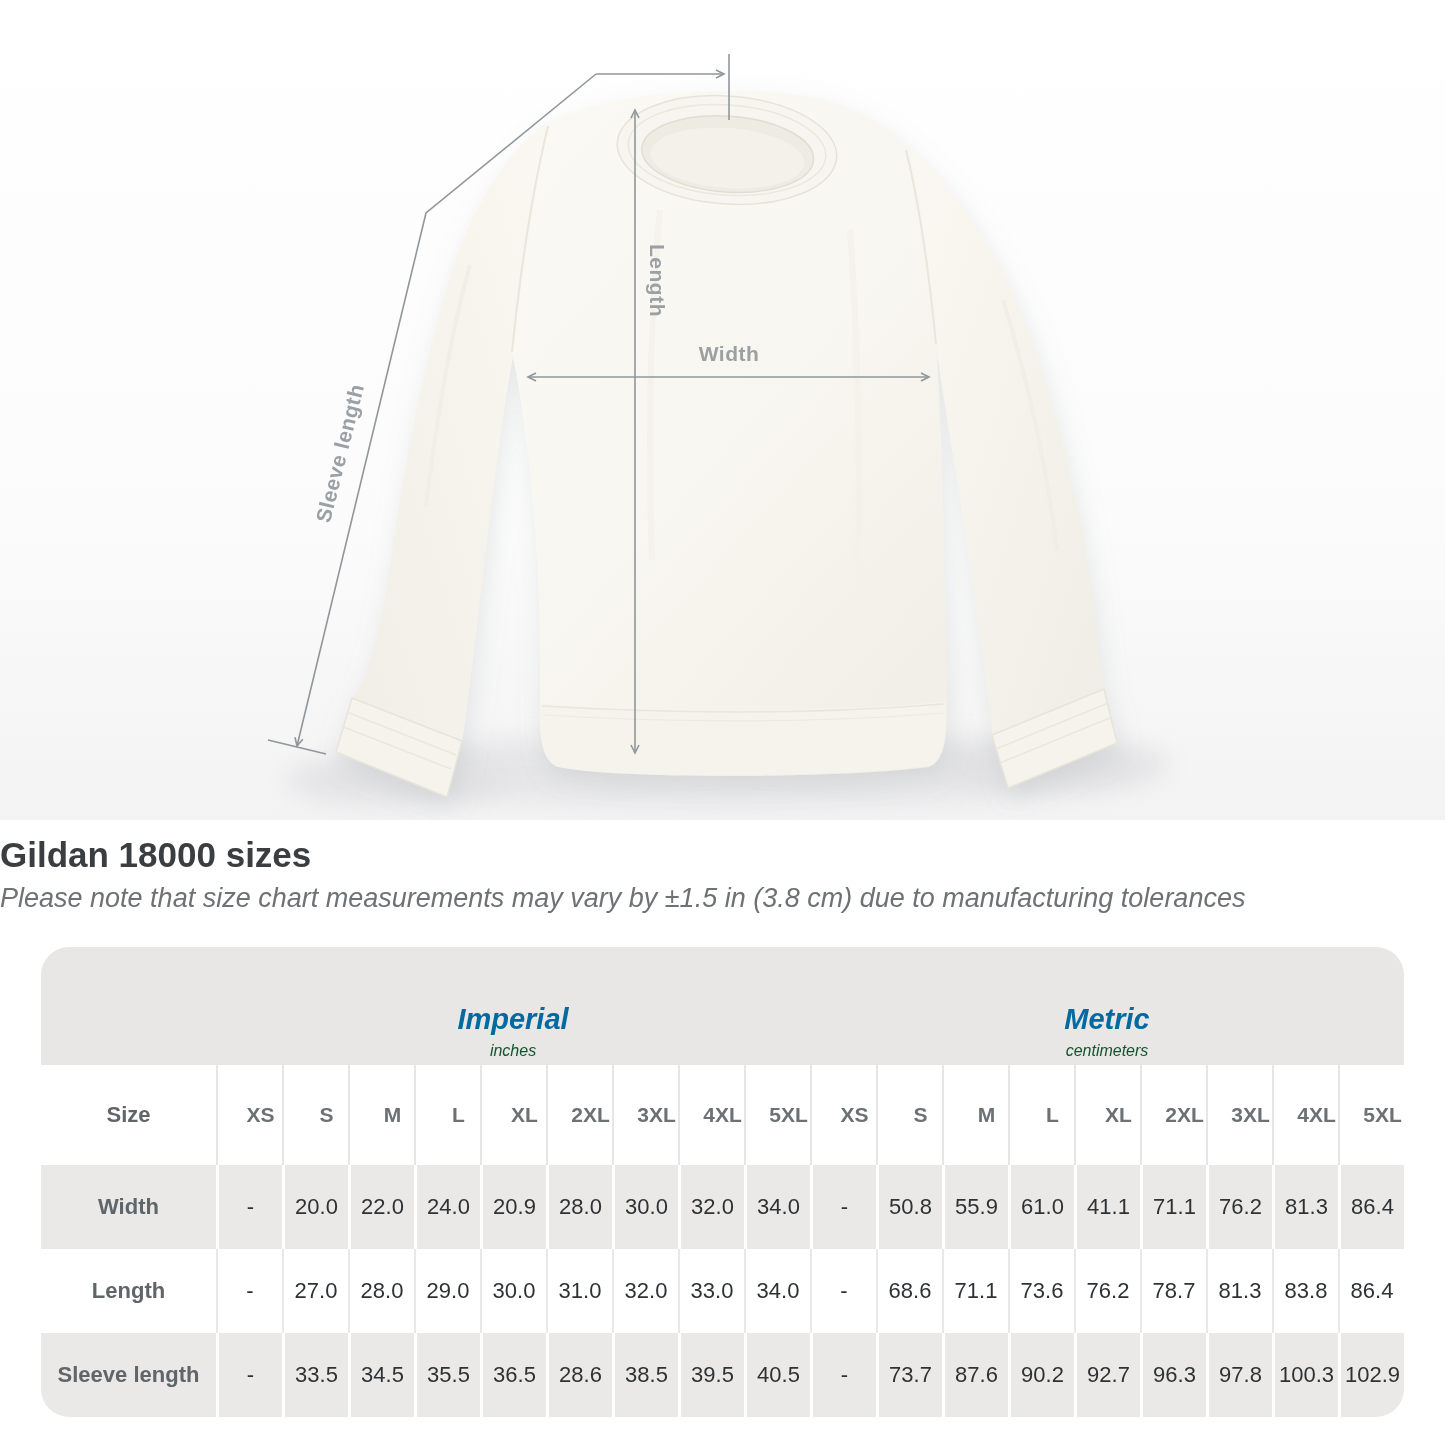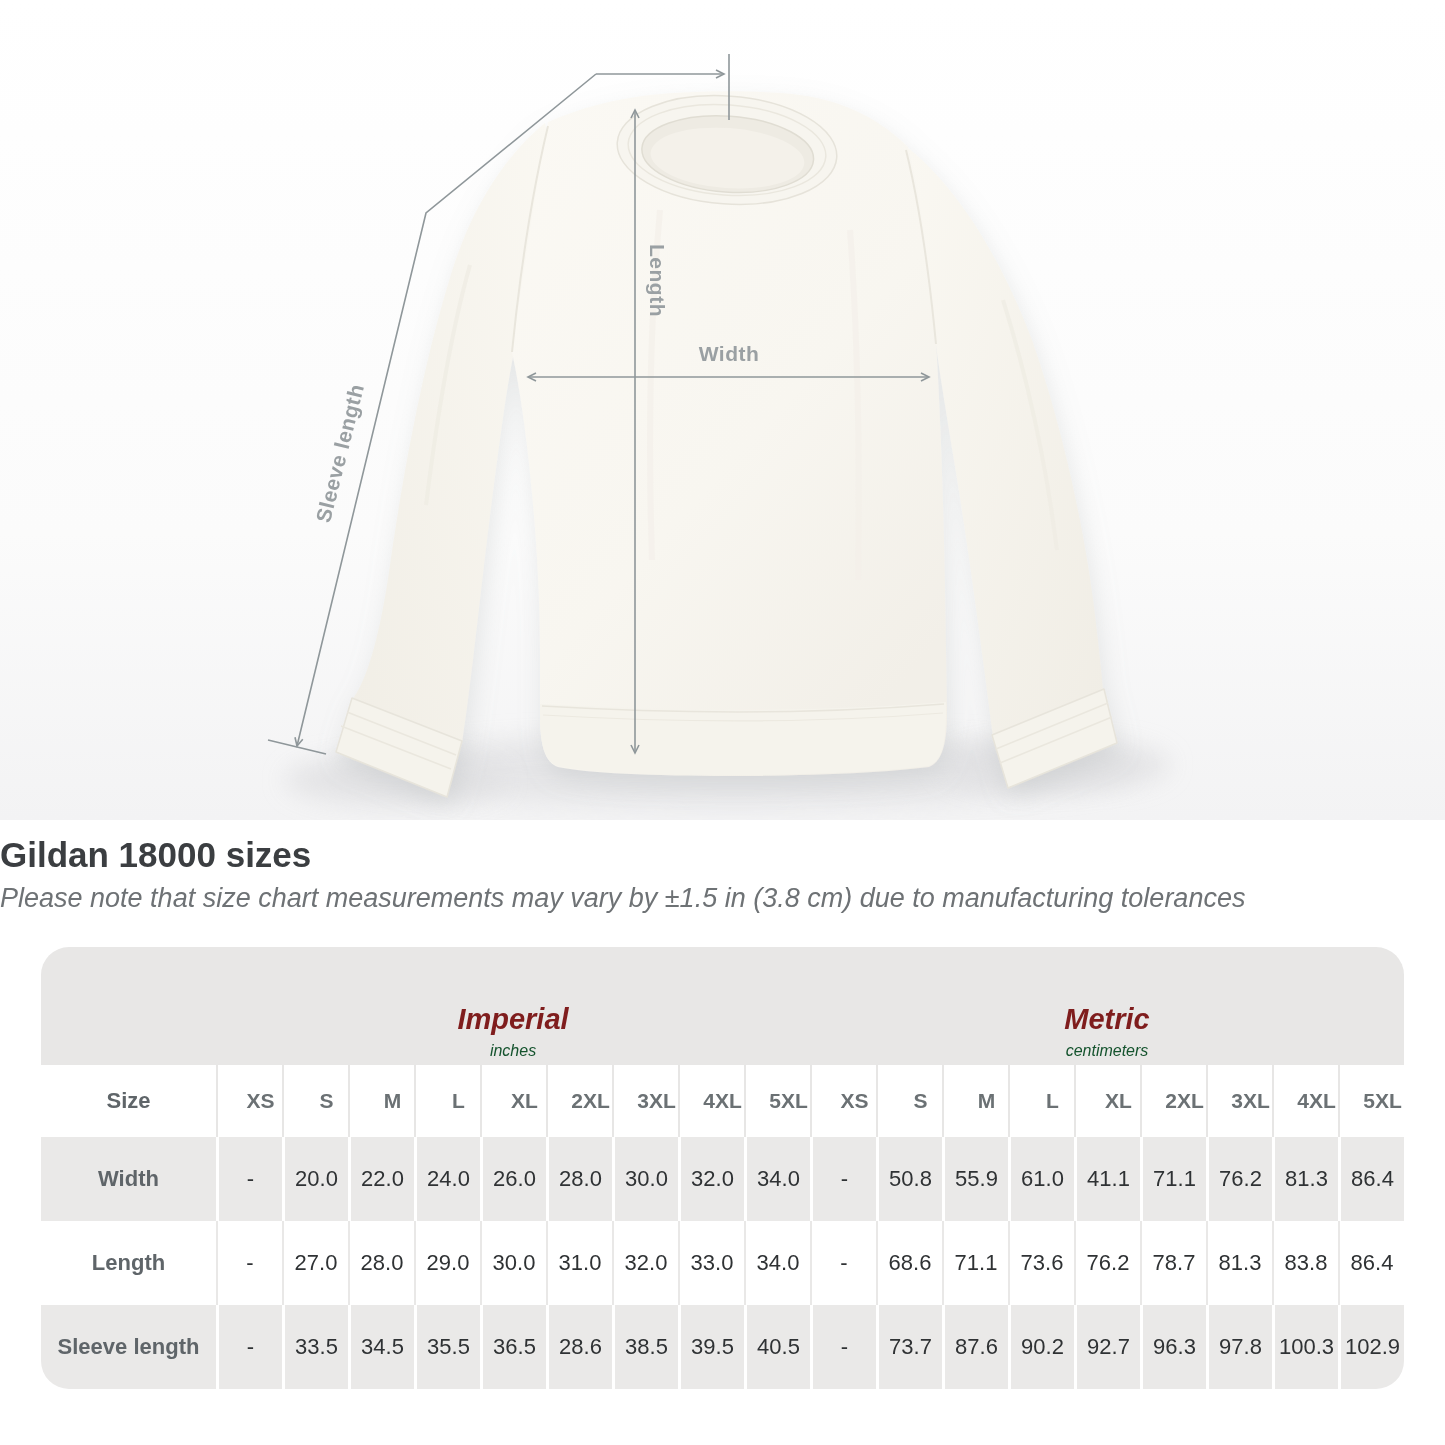--- a/index.html
+++ b/index.html
@@ -24,24 +24,24 @@
     width:1363px; margin:33px 41px 0 41px;
     border-radius:28px; overflow:hidden;
     background:#ffffff;
   }
   .trow { display:grid; grid-template-columns:175px repeat(18,1fr); align-items:stretch; }
 
   .band { height:118px; background:#e8e7e6; }
   .unit-group { display:flex; flex-direction:column; align-items:center; justify-content:center; padding-top:6px; }
   .unit-group.imperial { grid-column:2 / span 9; }
   .unit-group.metric   { grid-column:11 / span 9; }
-  .unit-name { font-size:29px; font-weight:bold; font-style:italic; color:#7f1d1d;margin-top:44px; }
+  .unit-name { font-size:29px; font-weight:bold; font-style:italic; color:#0369a1;margin-top:44px; }
   .unit-sub  { margin-top:6px; font-size:16px; font-style:italic; color:#14532d; }
 
-  .trow.sizes { height:72px; background:#ffffff; }
+  .trow.sizes { height:100px; background:#ffffff; }
   .trow.data  { height:84px; }
   .trow.data.gray  { background:#eae9e8; }
   .trow.data.white { background:#ffffff; }
 
   .cell { display:flex; align-items:center; justify-content:center; font-size:22px; }
   .cell.rowlabel { font-weight:bold; color:#5f6569; }
   .cell.sizehead { font-weight:bold; color:#6b7174; font-size:21px; }
   .cell.value { color:#2f3234; }
 
   .trow.sizes      .cell + .cell { border-left:2px solid #e7e6e5;padding-left:21px; }
@@ -215,21 +215,21 @@
       <div class="cell sizehead">4XL</div>
       <div class="cell sizehead">5XL</div>
     </div>
 
     <div class="trow data gray">
       <div class="cell rowlabel">Width</div>
       <div class="cell value">-</div>
       <div class="cell value">20.0</div>
       <div class="cell value">22.0</div>
       <div class="cell value">24.0</div>
-      <div class="cell value">26.0</div>
+      <div class="cell value">20.9</div>
       <div class="cell value">28.0</div>
       <div class="cell value">30.0</div>
       <div class="cell value">32.0</div>
       <div class="cell value">34.0</div>
       <div class="cell value">-</div>
       <div class="cell value">50.8</div>
       <div class="cell value">55.9</div>
       <div class="cell value">61.0</div>
       <div class="cell value">41.1</div>
       <div class="cell value">71.1</div>

